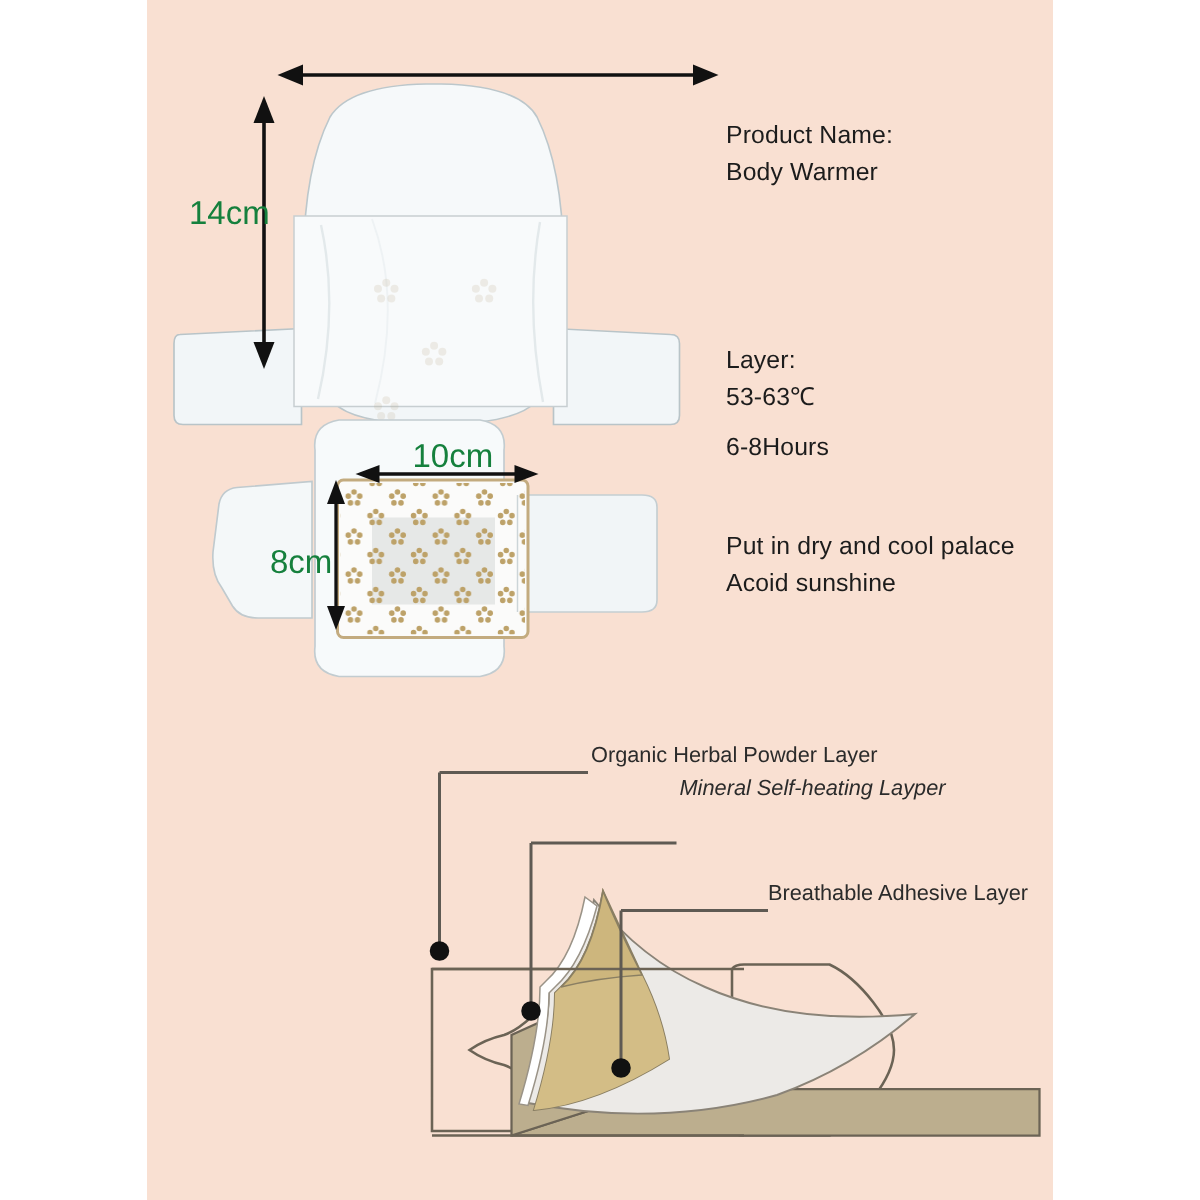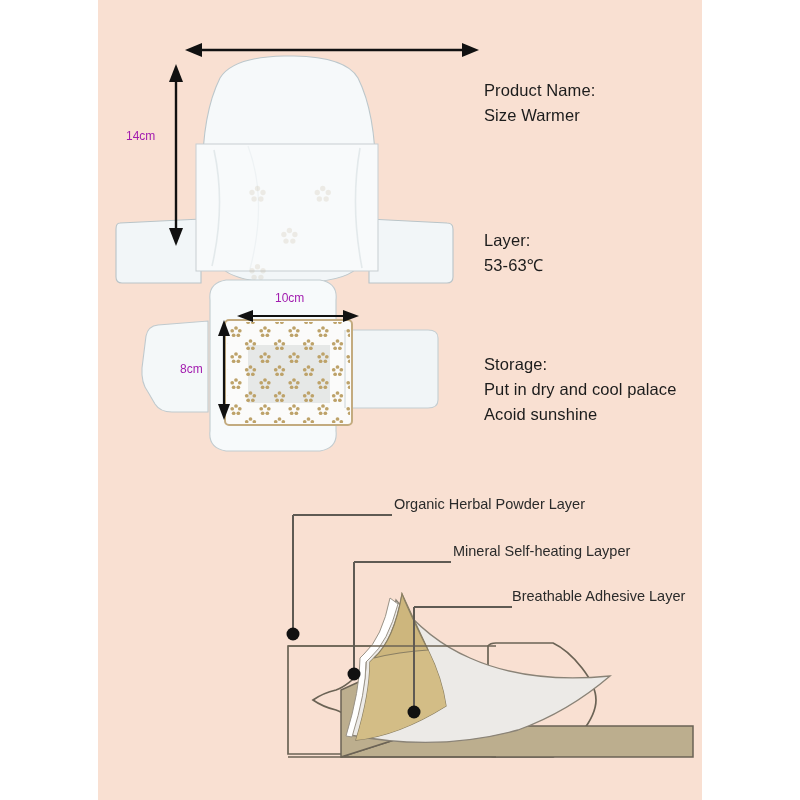--- a/index.html
+++ b/index.html
@@ -39,36 +39,36 @@
   }
   .spec-line { display: block; }
   #spec-product { top: 78px; }
   #spec-size    { top: 146px; }
   #spec-temp    { top: 228px; }
   #spec-heat    { top: 286px; }
   #spec-storage { top: 352px; }
 
   .dim-label {
     position: absolute;
-    color: #a21caf;
-    font-size: 12px;
+    color: #15803d;
+    font-size: 22px;
     white-space: nowrap;
   }
   #dim-14cm { left: 28px;  top: 129px; }
   #dim-10cm { left: 177px; top: 291px; }
   #dim-8cm  { left: 82px;  top: 362px; }
 
   .layer-label {
     position: absolute;
     color: #2b2b2b;
     font-size: 14.5px;
     white-space: nowrap;
   }
   #layer-label-0 { left: 296px; top: 496px; }
-  #layer-label-1 { left: 355px; top: 543px; }
+  #layer-label-1 { left: 355px; top: 518px; font-style: italic; }
   #layer-label-2 { left: 414px; top: 588px; }
 
   svg { display: block; }
   #art-top, #art-mid, #art-bottom {
     position: absolute;
     left: 0;
     top: 0;
   }
 </style>
 </head>
@@ -222,34 +222,34 @@
       </g>
       <g fill="#111111">
         <circle cx="195" cy="634" r="6.5"></circle>
         <circle cx="256" cy="674" r="6.5"></circle>
         <circle cx="316" cy="712" r="6.5"></circle>
       </g>
     </svg>
 
     <div class="spec-block" id="spec-product">
       <span class="spec-line">Product Name:</span>
-      <span class="spec-line">Size Warmer</span>
+      <span class="spec-line">Body Warmer</span>
     </div>
 
 
     <div class="spec-block" id="spec-temp">
       <span class="spec-line">Layer:</span>
       <span class="spec-line">53-63℃</span>
     </div>
 
     <div class="spec-block" id="spec-heat">
+      <span class="spec-line">6-8Hours</span>
     </div>
 
     <div class="spec-block" id="spec-storage">
-      <span class="spec-line">Storage:</span>
       <span class="spec-line">Put in dry and cool palace</span>
       <span class="spec-line">Acoid sunshine</span>
     </div>
 
     <div class="dim-label" id="dim-14cm">14cm</div>
     <div class="dim-label" id="dim-10cm">10cm</div>
     <div class="dim-label" id="dim-8cm">8cm</div>
 
     <div class="layer-label" id="layer-label-0">Organic Herbal Powder Layer</div>
     <div class="layer-label" id="layer-label-1">Mineral Self-heating Layper</div>

